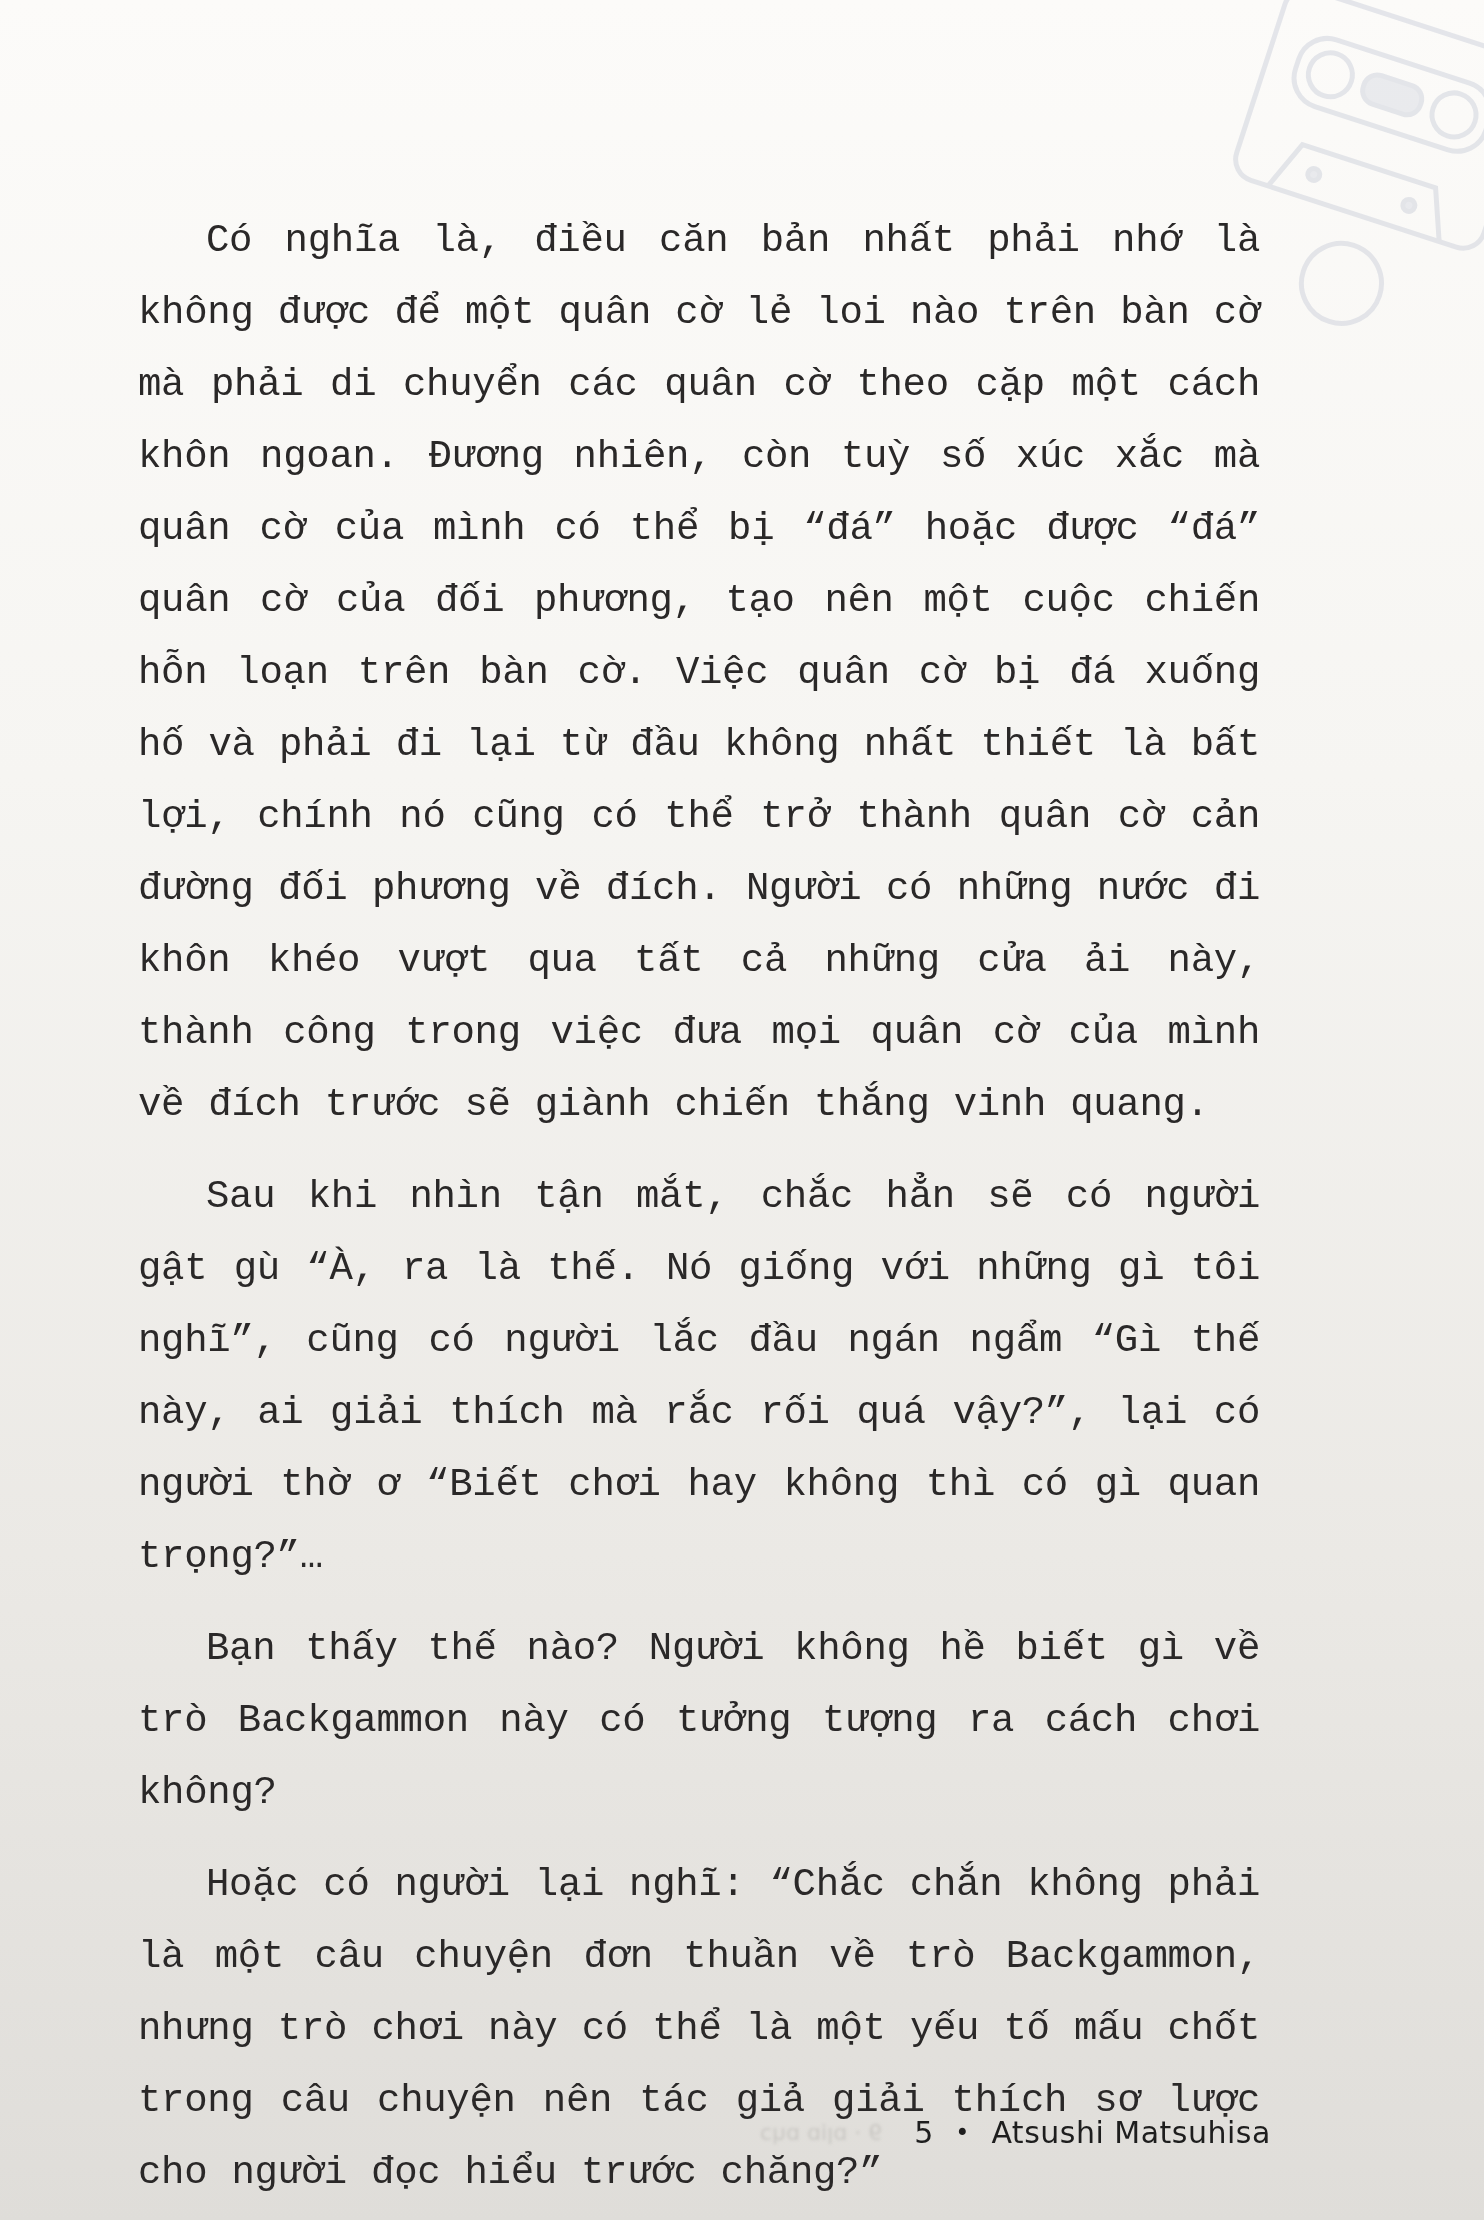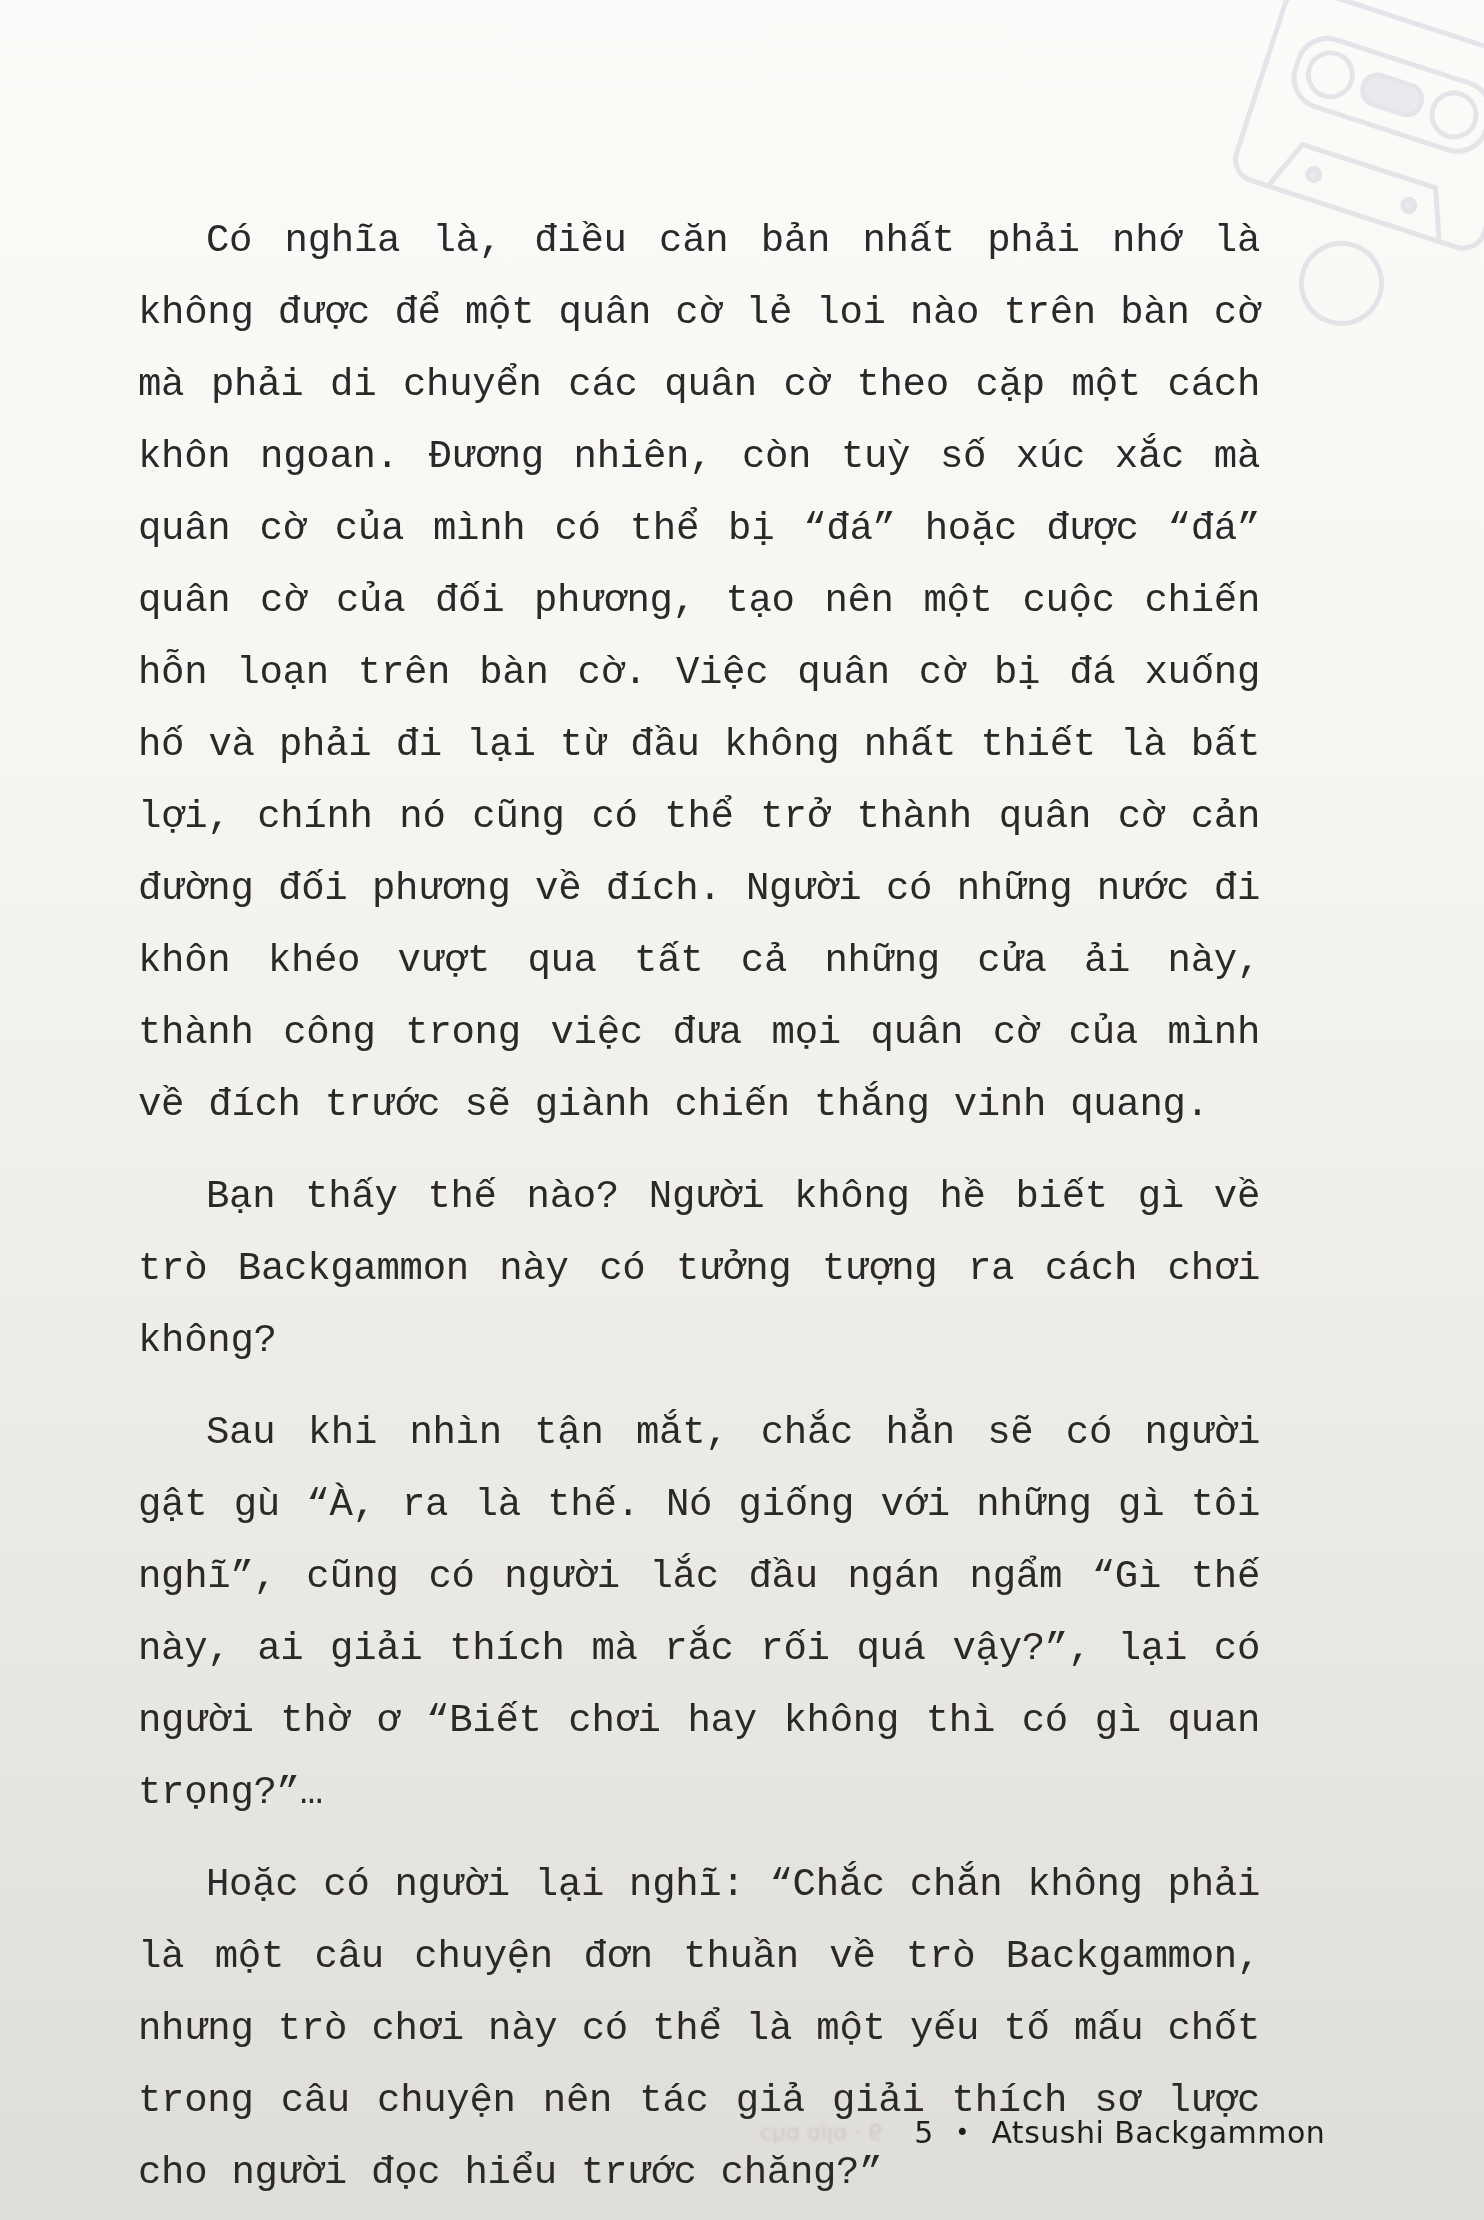--- a/index.html
+++ b/index.html
@@ -50,24 +50,24 @@
       <rect x="140" y="90" width="60" height="30" rx="14" fill="#c9cedb"></rect>
       <path d="M80 230 L100 180 L240 180 L260 230"></path>
       <circle cx="120" cy="205" r="6" fill="#c9cedb"></circle>
       <circle cx="220" cy="205" r="6" fill="#c9cedb"></circle>
       <circle cx="180" cy="300" r="40"></circle>
     </g>
   </svg>
 
   <div class="text-block">
     <p class="para">Có nghĩa là, điều căn bản nhất phải nhớ là không được để một quân cờ lẻ loi nào trên bàn cờ mà phải di chuyển các quân cờ theo cặp một cách khôn ngoan. Đương nhiên, còn tuỳ số xúc xắc mà quân cờ của mình có thể bị “đá” hoặc được “đá” quân cờ của đối phương, tạo nên một cuộc chiến hỗn loạn trên bàn cờ. Việc quân cờ bị đá xuống hố và phải đi lại từ đầu không nhất thiết là bất lợi, chính nó cũng có thể trở thành quân cờ cản đường đối phương về đích. Người có những nước đi khôn khéo vượt qua tất cả những cửa ải này, thành công trong việc đưa mọi quân cờ của mình về đích trước sẽ giành chiến thắng vinh quang.</p>
+    <p class="para">Sau khi nhìn tận mắt, chắc hẳn sẽ có người gật gù “À, ra là thế. Nó giống với những gì tôi nghĩ”, cũng có người lắc đầu ngán ngẩm “Gì thế này, ai giải thích mà rắc rối quá vậy?”, lại có người thờ ơ “Biết chơi hay không thì có gì quan trọng?”…</p>
     <p class="para">Bạn thấy thế nào? Người không hề biết gì về trò Backgammon này có tưởng tượng ra cách chơi không?</p>
-    <p class="para">Sau khi nhìn tận mắt, chắc hẳn sẽ có người gật gù “À, ra là thế. Nó giống với những gì tôi nghĩ”, cũng có người lắc đầu ngán ngẩm “Gì thế này, ai giải thích mà rắc rối quá vậy?”, lại có người thờ ơ “Biết chơi hay không thì có gì quan trọng?”…</p>
     <p class="para">Hoặc có người lại nghĩ: “Chắc chắn không phải là một câu chuyện đơn thuần về trò Backgammon, nhưng trò chơi này có thể là một yếu tố mấu chốt trong câu chuyện nên tác giả giải thích sơ lược cho người đọc hiểu trước chăng?”</p>
   </div>
 
   <div class="footer">
     <span class="ghost">9 · ɒꞁiɒ ɒɥɔ</span>
     <span>5</span>
     <span class="dot">•</span>
-    <span class="author">Atsushi Backgammon</span>
+    <span class="author">Atsushi Matsuhisa</span>
   </div>
 </div>
 
 </body></html>

